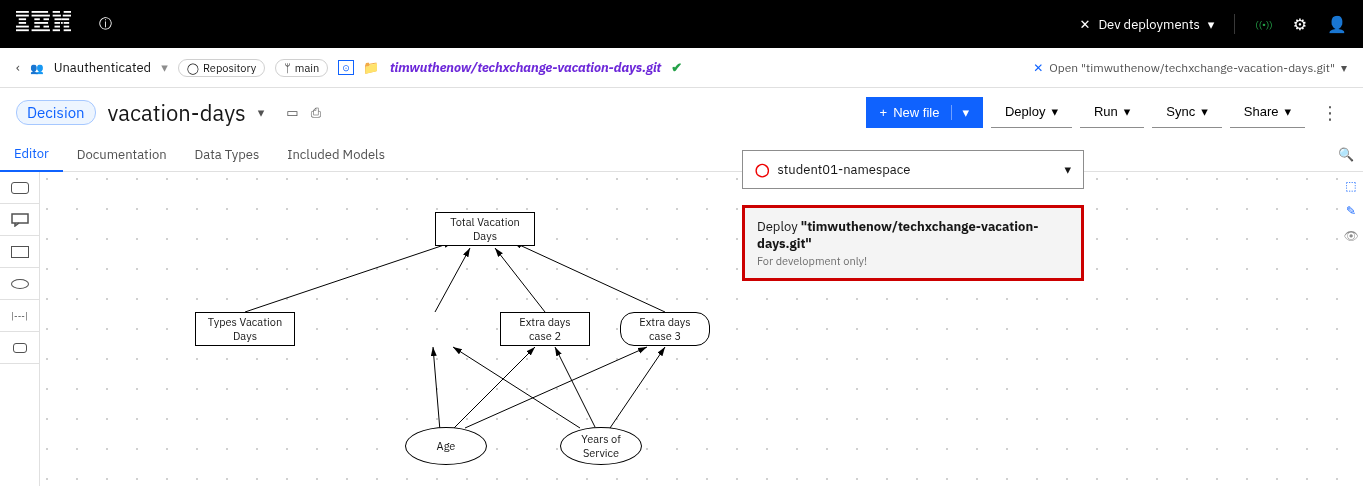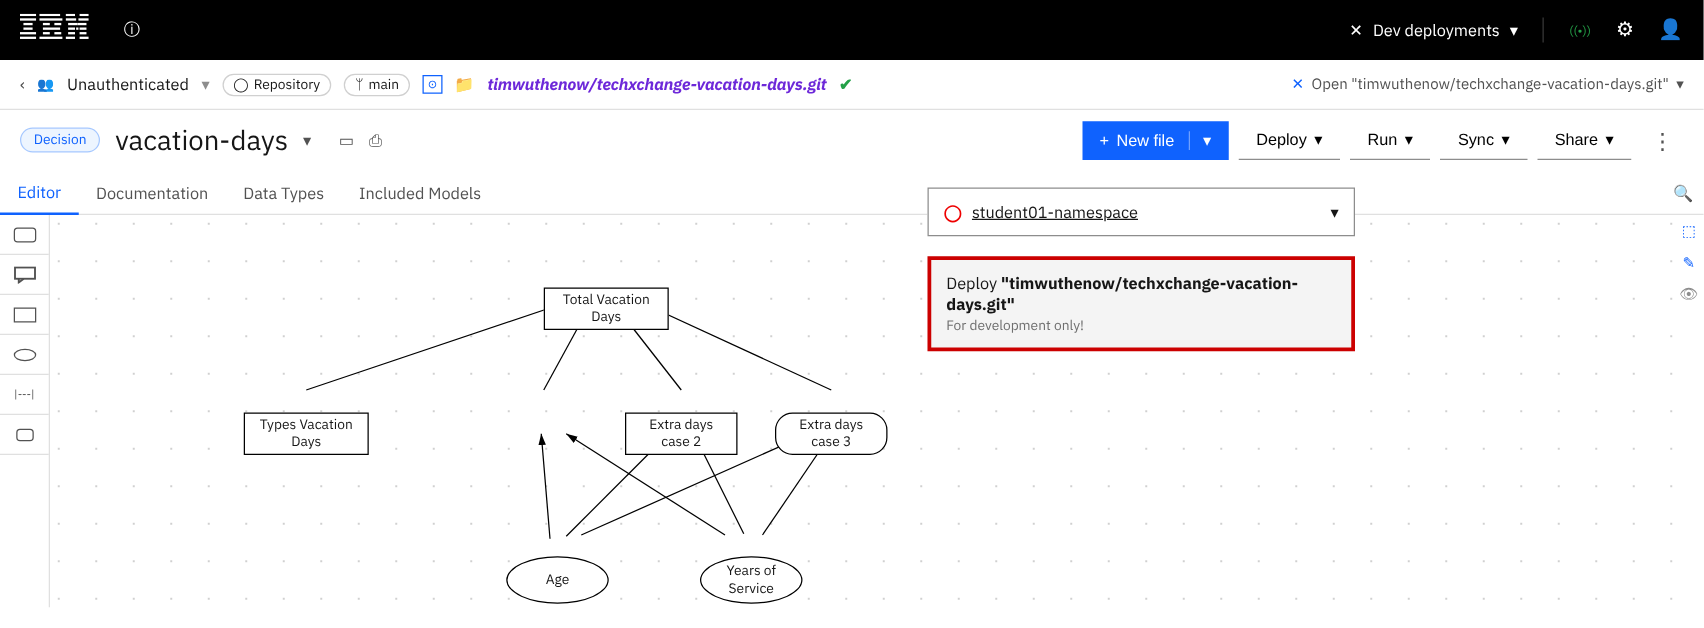--- a/index.html
+++ b/index.html
@@ -16,21 +16,21 @@
   
   .breadcrumb-bar { height: 40px; display: flex; align-items: center; padding: 0 16px; gap: 10px; border-bottom: 1px solid #e0e0e0; }
   .chip-small { border: 1px solid #d0d0d0; border-radius: 12px; padding: 1px 8px; display: flex; align-items: center; gap: 4px; font-size: 11px; background: #fff; }
   .breadcrumb-text { font-style: italic; color: #6d28d9; font-weight: bold; }
   .check-green { color: #24a148; font-weight: bold; }
   .breadcrumb-right { margin-left: auto; display: flex; align-items: center; gap: 6px; font-size: 12px; color: #525252; }
   .vscode-icon { color: #0f62fe; }
   
   
   .title-bar { height: 48px; display: flex; align-items: center; padding: 0 16px; gap: 12px; }
-  .decision-pill { border: 1px solid #a6c8ff; background: #edf5ff; border-radius: 12px; padding: 2px 10px; font-size: 11px; color: #0f62fe; }
+  .decision-pill { border: 1px solid #a6c8ff; background: #edf5ff; border-radius: 12px; padding: 2px 10px; font-size: 15px; color: #0f62fe; }
   .page-title { font-size: 22px; font-weight: 400; }
   .title-actions { margin-left: auto; display: flex; align-items: center; gap: 8px; }
   .btn { padding: 8px 14px; font-size: 13px; cursor: pointer; display: flex; align-items: center; gap: 6px; border: none; background: #fff; border-bottom: 1px solid #8d8d8d; }
   .btn-primary { background: #0f62fe; color: #fff; border: none; }
   .kebab { font-size: 18px; color: #525252; cursor: pointer; padding: 0 8px; }
   
   
   .tabs-bar { height: 36px; display: flex; align-items: flex-end; padding: 0 0; border-bottom: 1px solid #e0e0e0; position: relative; }
   .tab { padding: 8px 14px; font-size: 13px; color: #525252; cursor: pointer; }
   .tab.active { color: #0f62fe; border-bottom: 2px solid #0f62fe; margin-bottom: -1px; }
@@ -44,21 +44,21 @@
   .palette-shape.rounded { border-radius: 3px; }
   .palette-shape.oval { border-radius: 50%; height: 10px; }
   .palette-shape.small { width: 14px; height: 10px; }
   
   .canvas { flex: 1; position: relative; background-image: radial-gradient(circle, #d0d0d0 1px, transparent 1px); background-size: 30px 30px; background-position: -8px -8px; }
   
   .right-palette { width: 24px; display: flex; flex-direction: column; align-items: center; padding-top: 6px; gap: 10px; }
   .right-palette-item { color: #0f62fe; cursor: pointer; font-size: 12px; }
   
   
-  .dn { position: absolute; border: 1.5px solid #000; background: #fff; display: flex; align-items: center; justify-content: center; text-align: center; font-size: 11px; padding: 4px 8px; margin-top: 18px; }
+  .dn { position: absolute; border: 1.5px solid #000; background: #fff; display: flex; align-items: center; justify-content: center; text-align: center; font-size: 11px; padding: 4px 8px; }
   .dn.input { border-radius: 50%; width: 82px; height: 38px; }
   
   
   .arrows { position: absolute; top: 0; left: 0; width: 100%; height: 100%; pointer-events: none; }
   
   
   .deploy-popup { position: absolute; top: 150px; left: 742px; width: 342px; background: #fff; z-index: 100; }
   .namespace-select { border: 1px solid #8d8d8d; padding: 10px 12px; display: flex; align-items: center; gap: 8px; background: #fff; margin-bottom: 16px; }
   .os-icon { color: #ee0000; font-weight: bold; }
   .deploy-item { border: 3px solid #cc0000; padding: 10px 12px; background: #f4f4f4; }
@@ -249,21 +249,21 @@
   <div class="right-palette">
     <span class="right-palette-item">⬚</span>
     <span class="right-palette-item">✎</span>
     <span class="right-palette-item" style="color:#8d8d8d;">👁</span>
   </div>
 </div>
 
 <div class="deploy-popup">
   <div class="namespace-select">
     <span class="os-icon">◯</span>
-    <span style="flex:1;text-decoration:underline;">student01-namespace</span>
+    <span style="flex:1;">student01-namespace</span>
     <span>▾</span>
   </div>
   <div class="deploy-item">
     <div class="deploy-item-title">
       <span>Deploy </span><b>"timwuthenow/techxchange-vacation-days.git"</b>
     </div>
     <div class="deploy-item-sub">For development only!</div>
   </div>
 </div>
 

